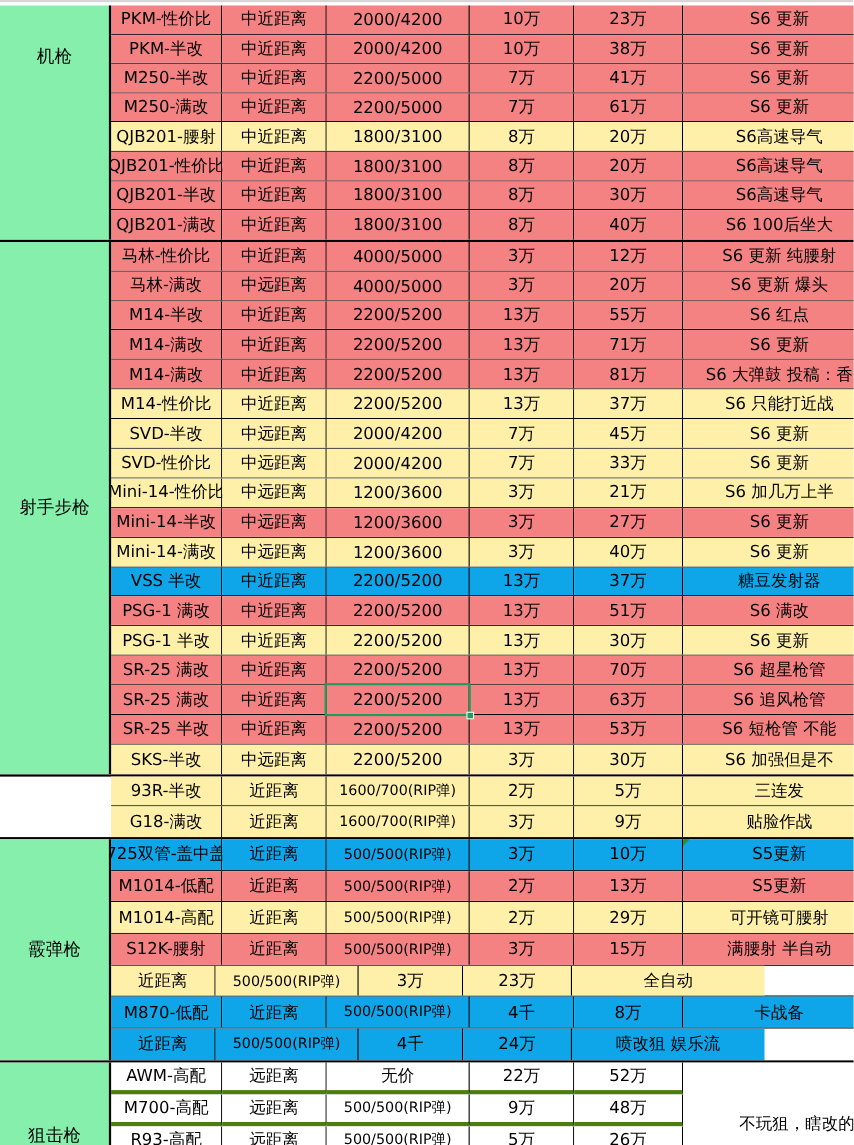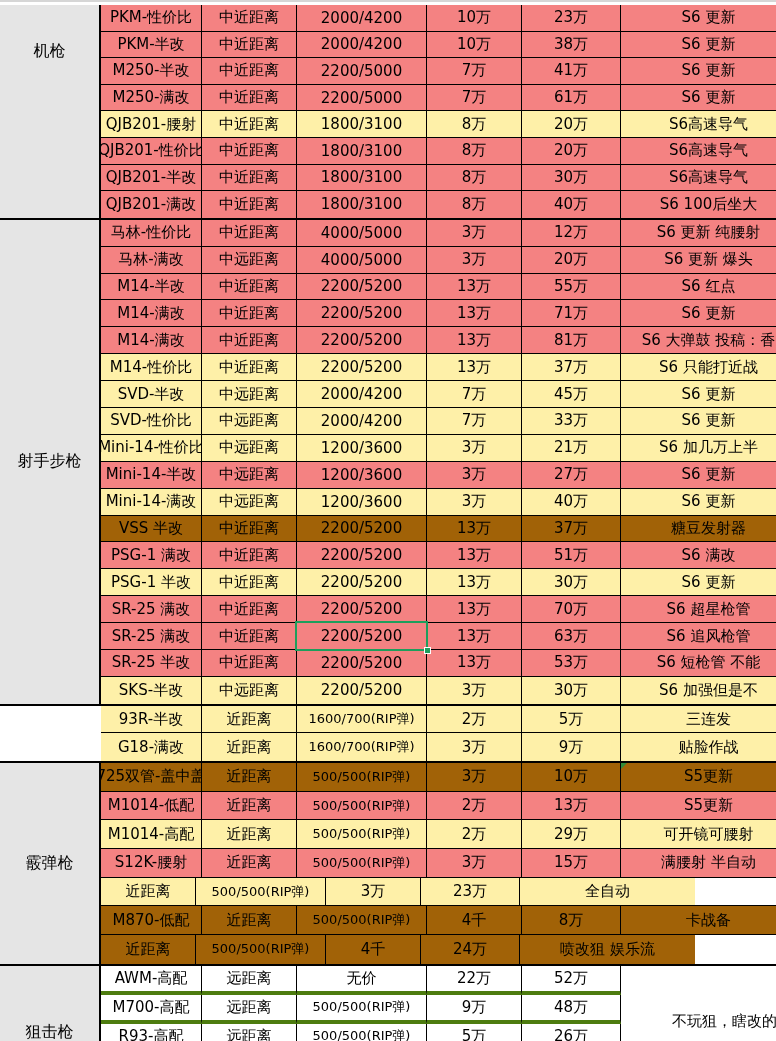--- a/index.html
+++ b/index.html
@@ -4,21 +4,21 @@
 <style>
   html,body{margin:0;padding:0;}
   body{font-family:"DejaVu Sans",sans-serif;background:#fff;}
   #screen{position:relative;width:776px;height:1041px;overflow:hidden;background:#ffffff;color:#000;}
   .top-strip{position:absolute;top:0;left:0;width:776px;height:2px;background:#d6d6d6;}
   #grid{position:absolute;top:5px;left:0;width:812px;}
   .section{position:relative;padding-left:101px;background:#fff;width:812px;box-sizing:border-box;}
   .section + .section{border-top:2px solid #000;}
   .cat{position:absolute;left:0;top:0;bottom:0;width:101px;box-sizing:border-box;
        border-right:2px solid #000;display:flex;align-items:center;justify-content:center;
-       font-size:16px;background:#e5e5e5;}
+       font-size:16px;background:#86efac;}
   .cat.align-top{align-items:flex-start;}
   .sec0 .cat{padding-top:36px;}
   .sec4 .cat{padding-top:56px;}
   .row{display:flex;border-bottom:1px solid #000;box-sizing:border-box;}
   .sec0 .row{height:26.6px;}
   .sec0 .row:first-child{border-top:1px solid #000;}
   .sec1 .row{height:26.9px;}
   .sec2 .row{height:27.6px;}
   .sec3 .row{height:28.7px;}
   .sec4 .row{height:29px;border-bottom:none;}
@@ -29,21 +29,21 @@
   .sec4 .c-note{border-bottom:none;}
   .c-name {width:101px;border-right:1px solid #000;overflow:visible;}
   .c-range{width:95px; border-right:1px solid #000;}
   .c-price{width:130px;border-right:1px solid #000;position:relative;}
   .c-cost1{width:95px; border-right:1px solid #000;}
   .c-cost2{width:99px; border-right:1px solid #000;}
   .c-note {width:175px;position:relative;overflow:visible;}
   .small{font-size:13px;}
   .bg-pink  {background:#f48282;}
   .bg-yellow{background:#fef0a8;}
-  .bg-blue  {background:#a16207;}
+  .bg-blue  {background:#0ea5e9;}
   .bg-white {background:#ffffff;}
   .sel-box{position:absolute;left:-2px;top:-2px;right:-2px;bottom:-2px;
            border:2.5px solid #1e9e5c;pointer-events:none;z-index:5;}
   .sel-handle{position:absolute;right:-5px;bottom:-5px;width:7px;height:7px;
               background:#1e9e5c;border:1px solid #fff;box-sizing:border-box;}
   .err-tri{position:absolute;left:0;top:0;width:0;height:0;
            border-top:6px solid #2e8b3a;border-right:6px solid transparent;z-index:3;}
   .merged-note{position:absolute;left:637px;top:46px;width:175px;text-align:center;
                font-size:15px;white-space:nowrap;}
 </style>

